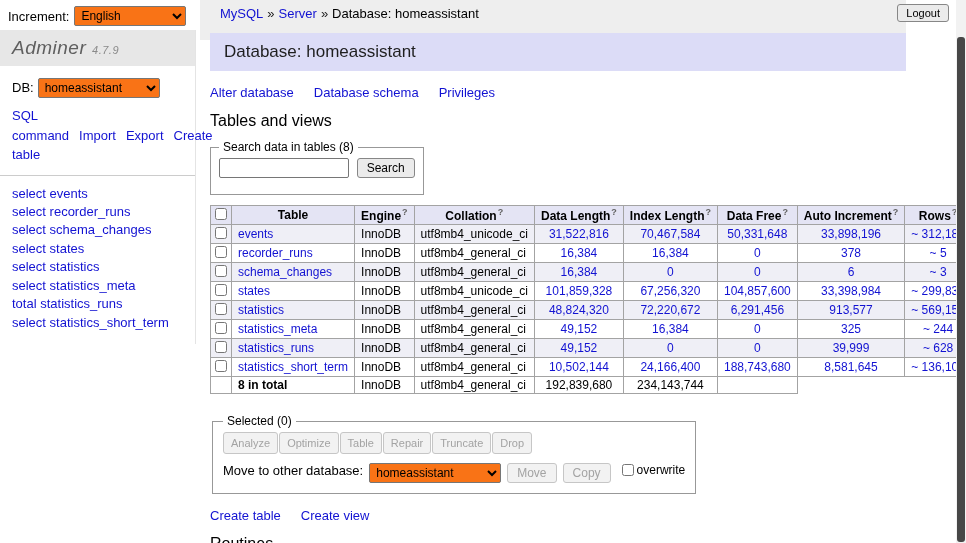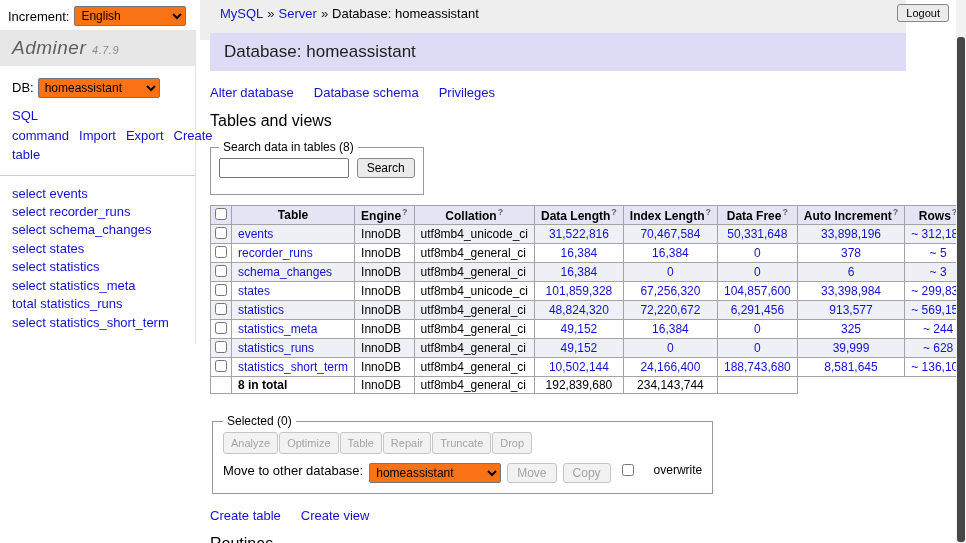--- a/index.html
+++ b/index.html
@@ -51,21 +51,21 @@
   #tables-table td.num{text-align:center}
   #tables-table th.name a{font-weight:normal}
   #tables-table td.cb,#tables-table th.cb{text-align:center;padding:1px 3px}
   #tables-table tr.total th,#tables-table tr.total td{background:#fff}
   #tables-table tr.total th{font-weight:bold}
 
   #selected-fs{display:inline-block;border:1px solid #989898;padding:4px 10px 10px;margin-top:20px}
   .btnrow button{margin-right:1px;font-size:11px;padding:4px 7px}
   .moverow{margin-top:9px;font-size:13px;display:flex;align-items:flex-start;gap:6px}
   .moverow select{width:132px}
-  .ovw{display:flex;align-items:center;gap:19px;font-size:12px;margin-left:4px}
+  .ovw{display:flex;align-items:center;gap:2px;font-size:12px;margin-left:4px}
   #create-links{margin:14px 0 6px}
 
   
   #scrollbar{position:absolute;top:0;right:0;width:10px;height:543px;background:#f2f2f2}
   #scroll-thumb{position:absolute;left:1px;width:8px;top:37px;bottom:1px;background:#474747;border-radius:3px}
 </style>
 </head>
 <body>
 
 <div id="lang-bar">

